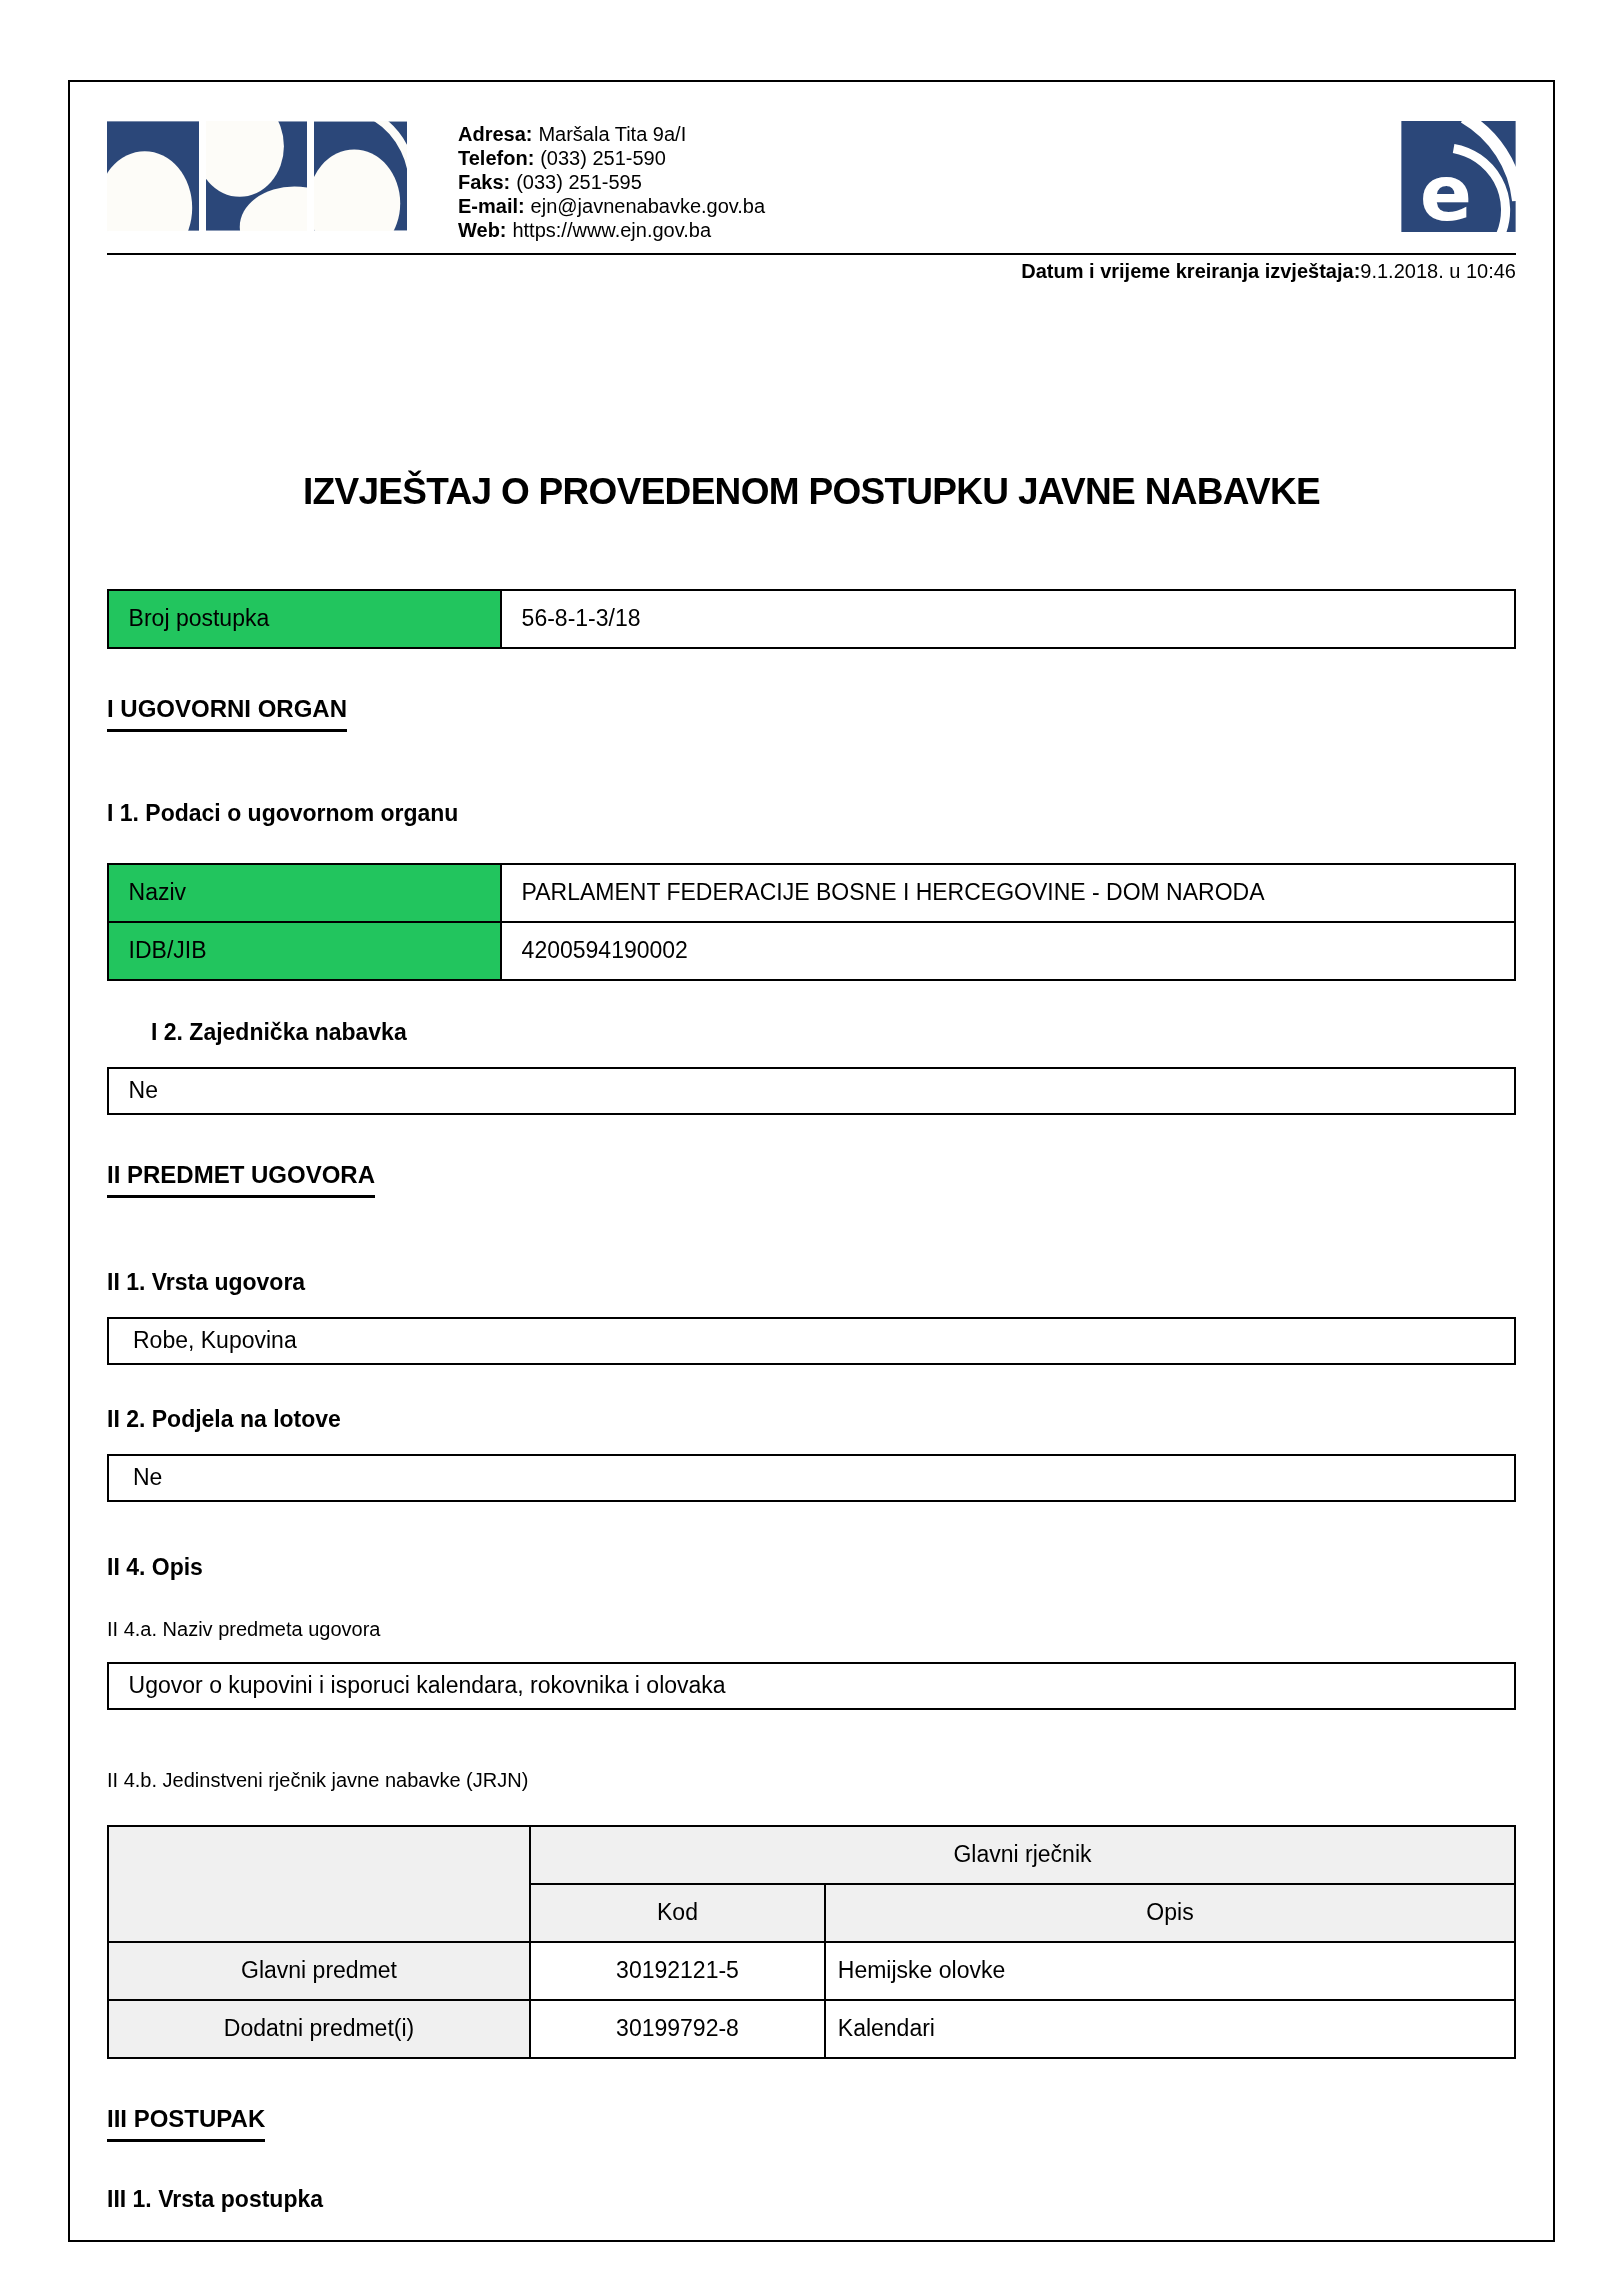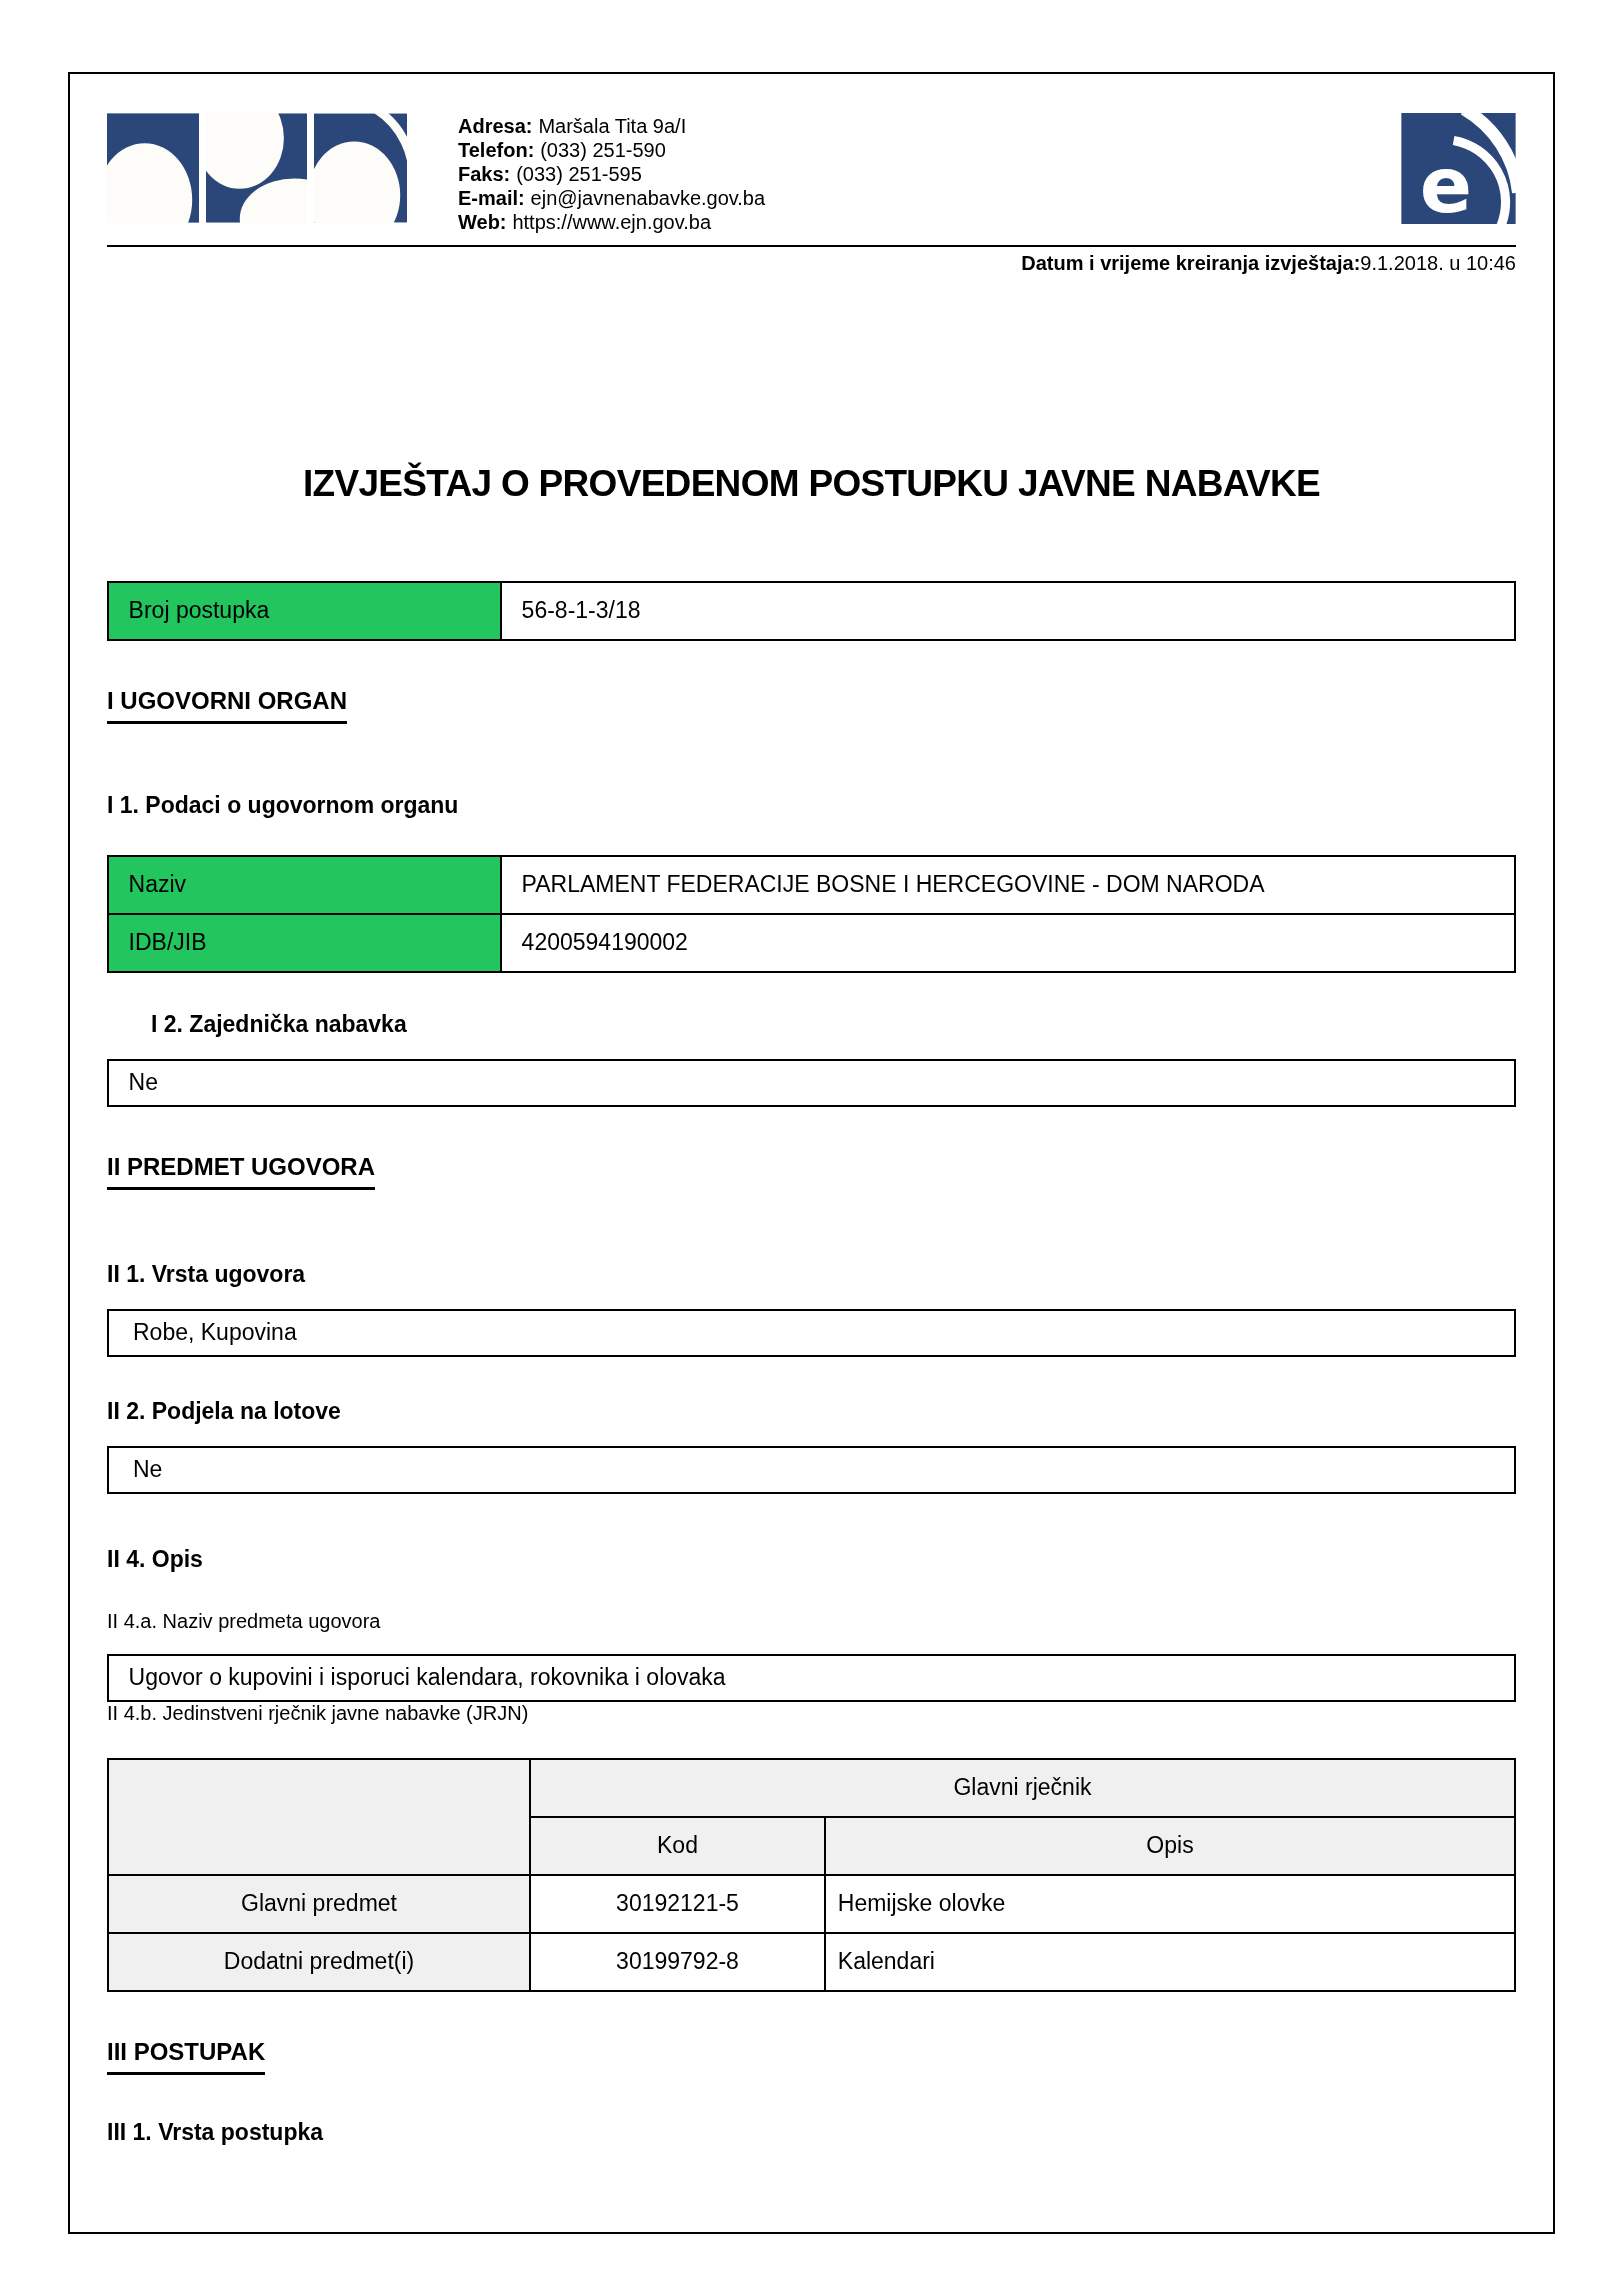--- a/index.html
+++ b/index.html
@@ -2,21 +2,21 @@
 <html style="font-size:10.5px"><head>
 <meta charset="utf-8">
 <style>
   * { margin:0; padding:0; box-sizing:border-box; }
   html,body { background:#ffffff; }
   body {
     width:1622px; height:2295px; position:relative;
     font-family:"Liberation Sans", sans-serif; color:#000;
   }
   .frame {
-    position:absolute; left:68px; top:72px; width:1487px; height:2162px;
+    position:absolute; left:68px; top:80px; width:1487px; height:2162px;
     border:2.6px solid #000; padding:0 37px; background:#fff;
   }
   
   .header-row { display:flex; align-items:flex-start; margin-top:39px; }
   .ejn-logo { display:flex; gap:6.5px; width:300px; height:110px; flex:0 0 auto; }
   .ejn-logo svg { display:block; }
   .contact { margin-left:51px; font-size:20px; line-height:24px; padding-top:1.3px; }
   .lbl-b { font-weight:bold; padding-right:5.9px; }
   .e-emblem { margin-left:auto; width:115px; height:111px; flex:0 0 auto; }
   .rule { height:2.6px; background:#000; margin-top:10.5px; }
@@ -54,21 +54,21 @@
   .jrjn-wrap { margin-top:33px; }
   
   .mt-h1a { margin-top:68px; }
   .mt-h1b { margin-top:38px;margin-left:44px; }
   .mt-box-sm { margin-top:21px; }
   .mt-box { margin-top:21px;padding-left:24px; }
   .mt-h2a { margin-top:71px; }
   .mt-h2b { margin-top:41px; }
   .mt-opis { margin-top:52px; }
   .mt-4a { margin-top:37px; }
-  .mt-4b { }
+  .mt-4b { margin-top:59px; }
   .mt-h3a { margin-top:44px; }
 </style>
 </head>
 <body>
 
 <div class="frame">
 
   <div class="header-row">
     <div class="ejn-logo">
       <svg width="93" height="110" viewBox="0 0 142 168">

